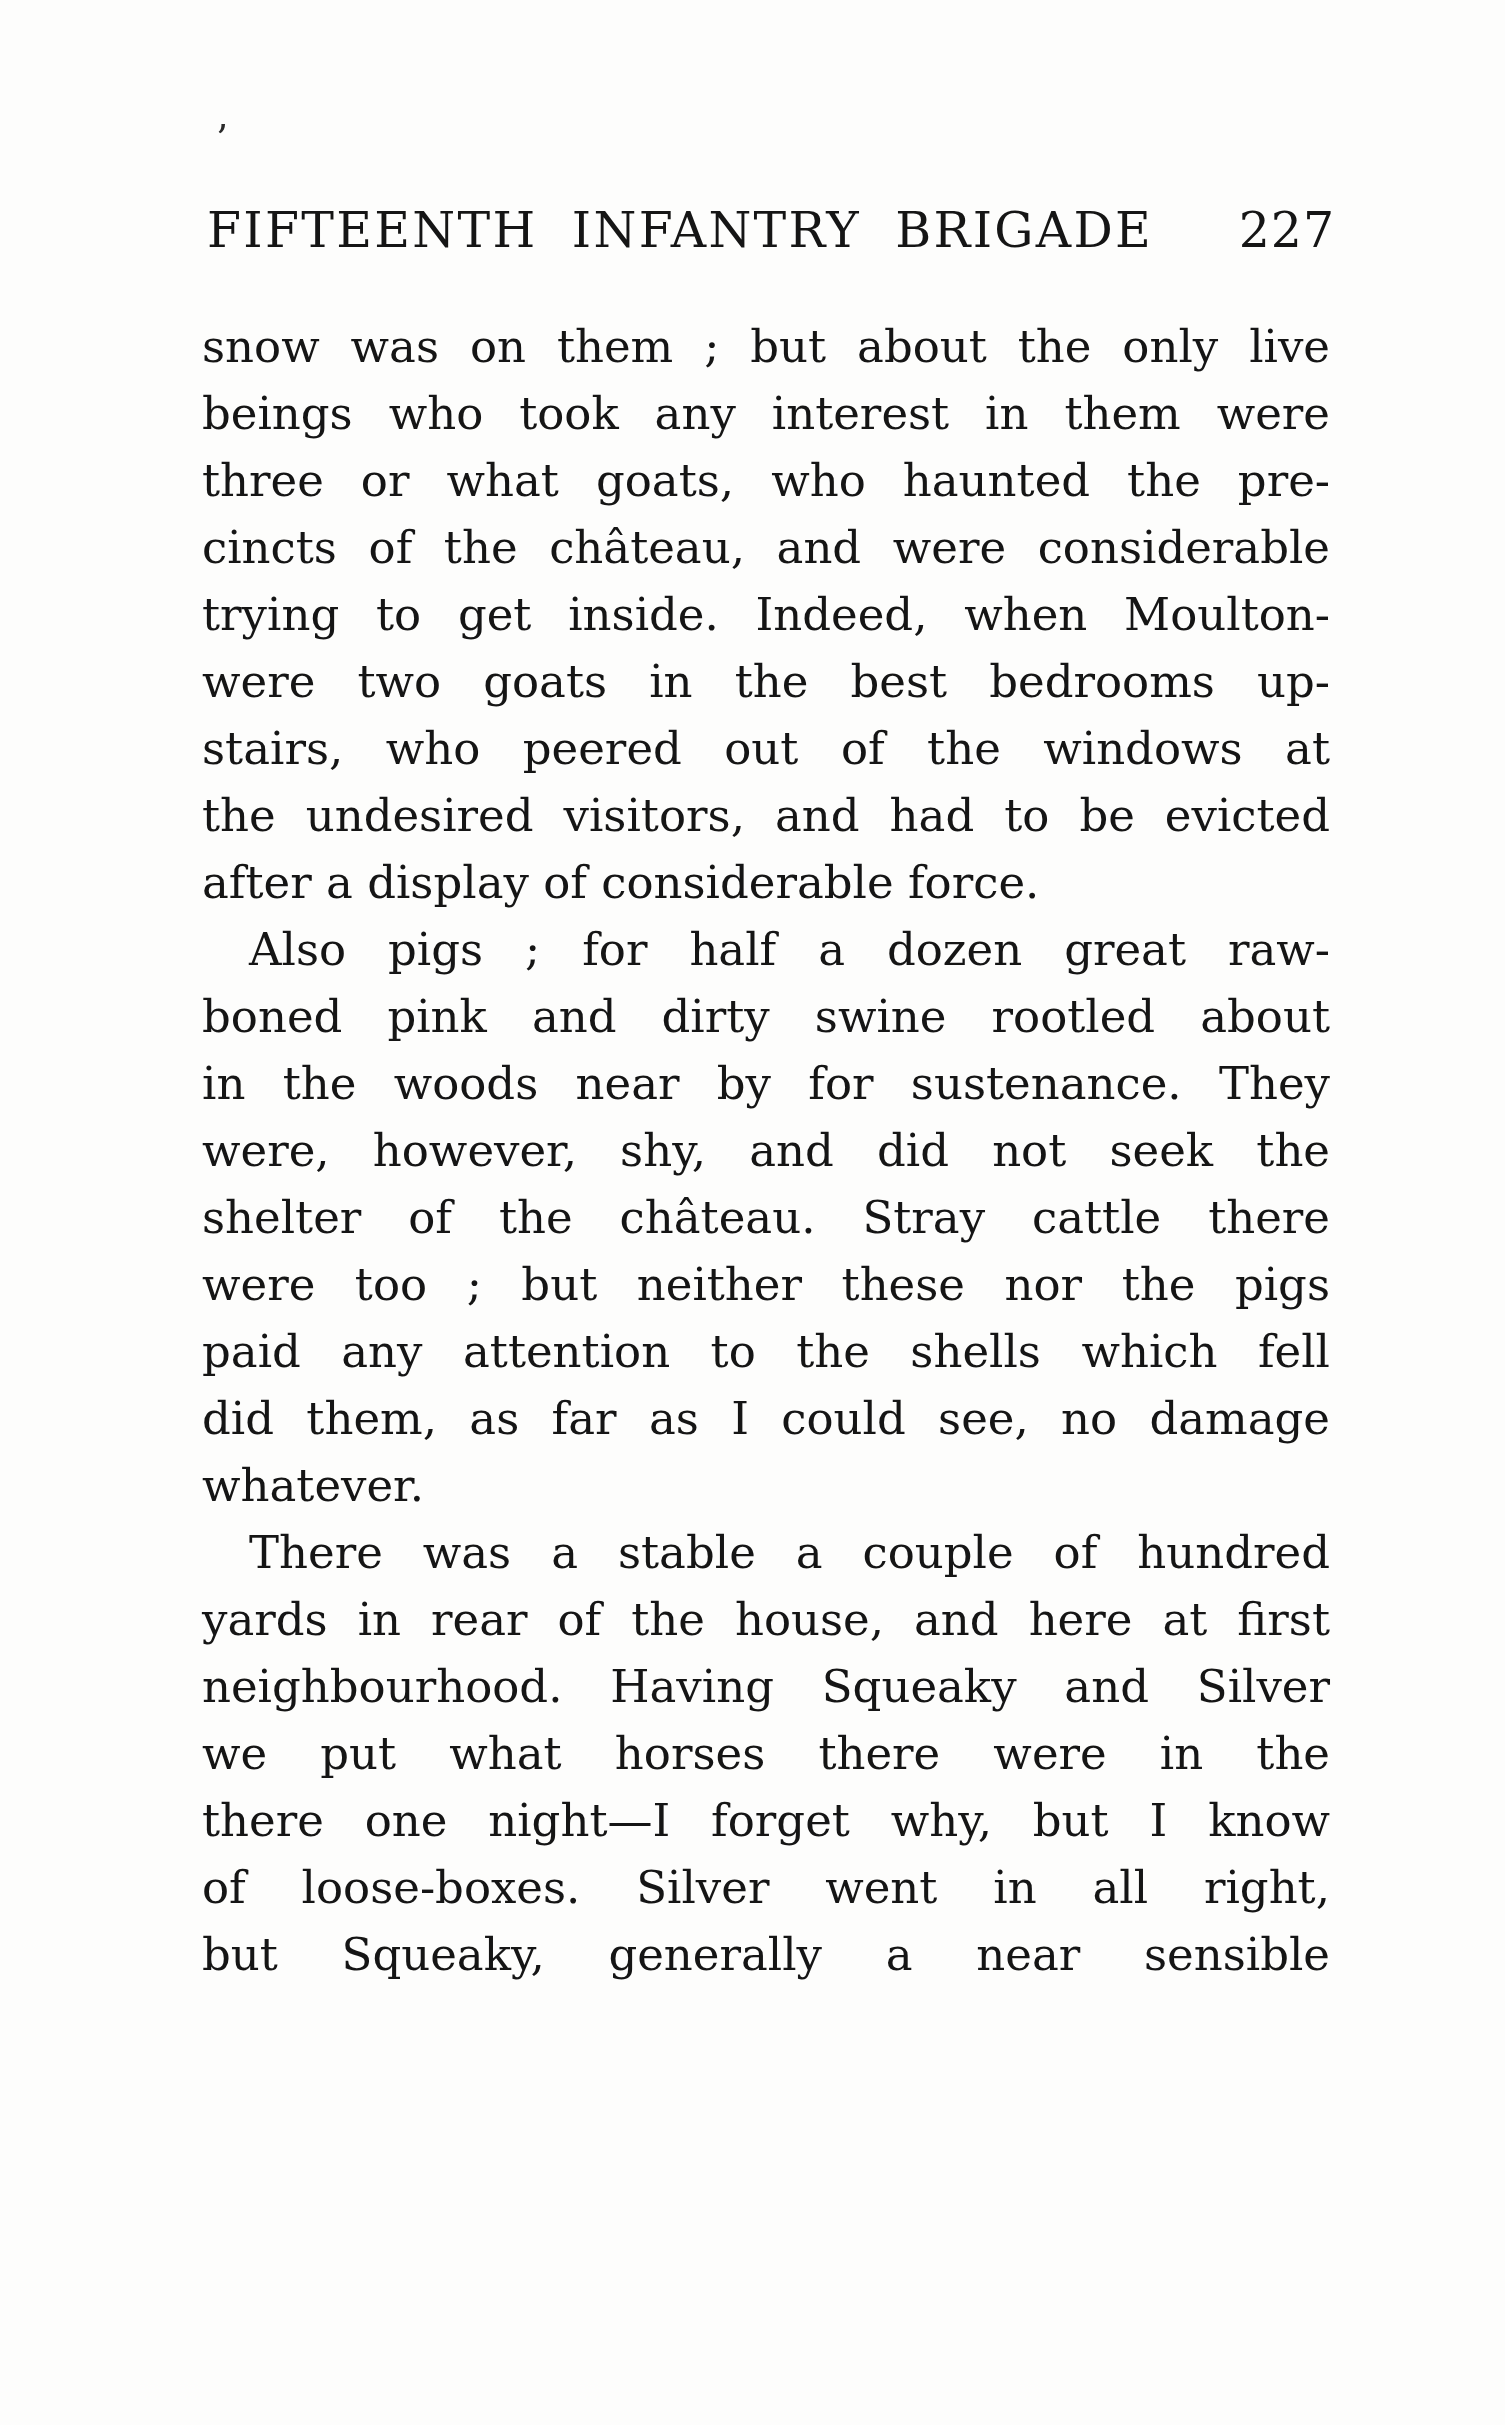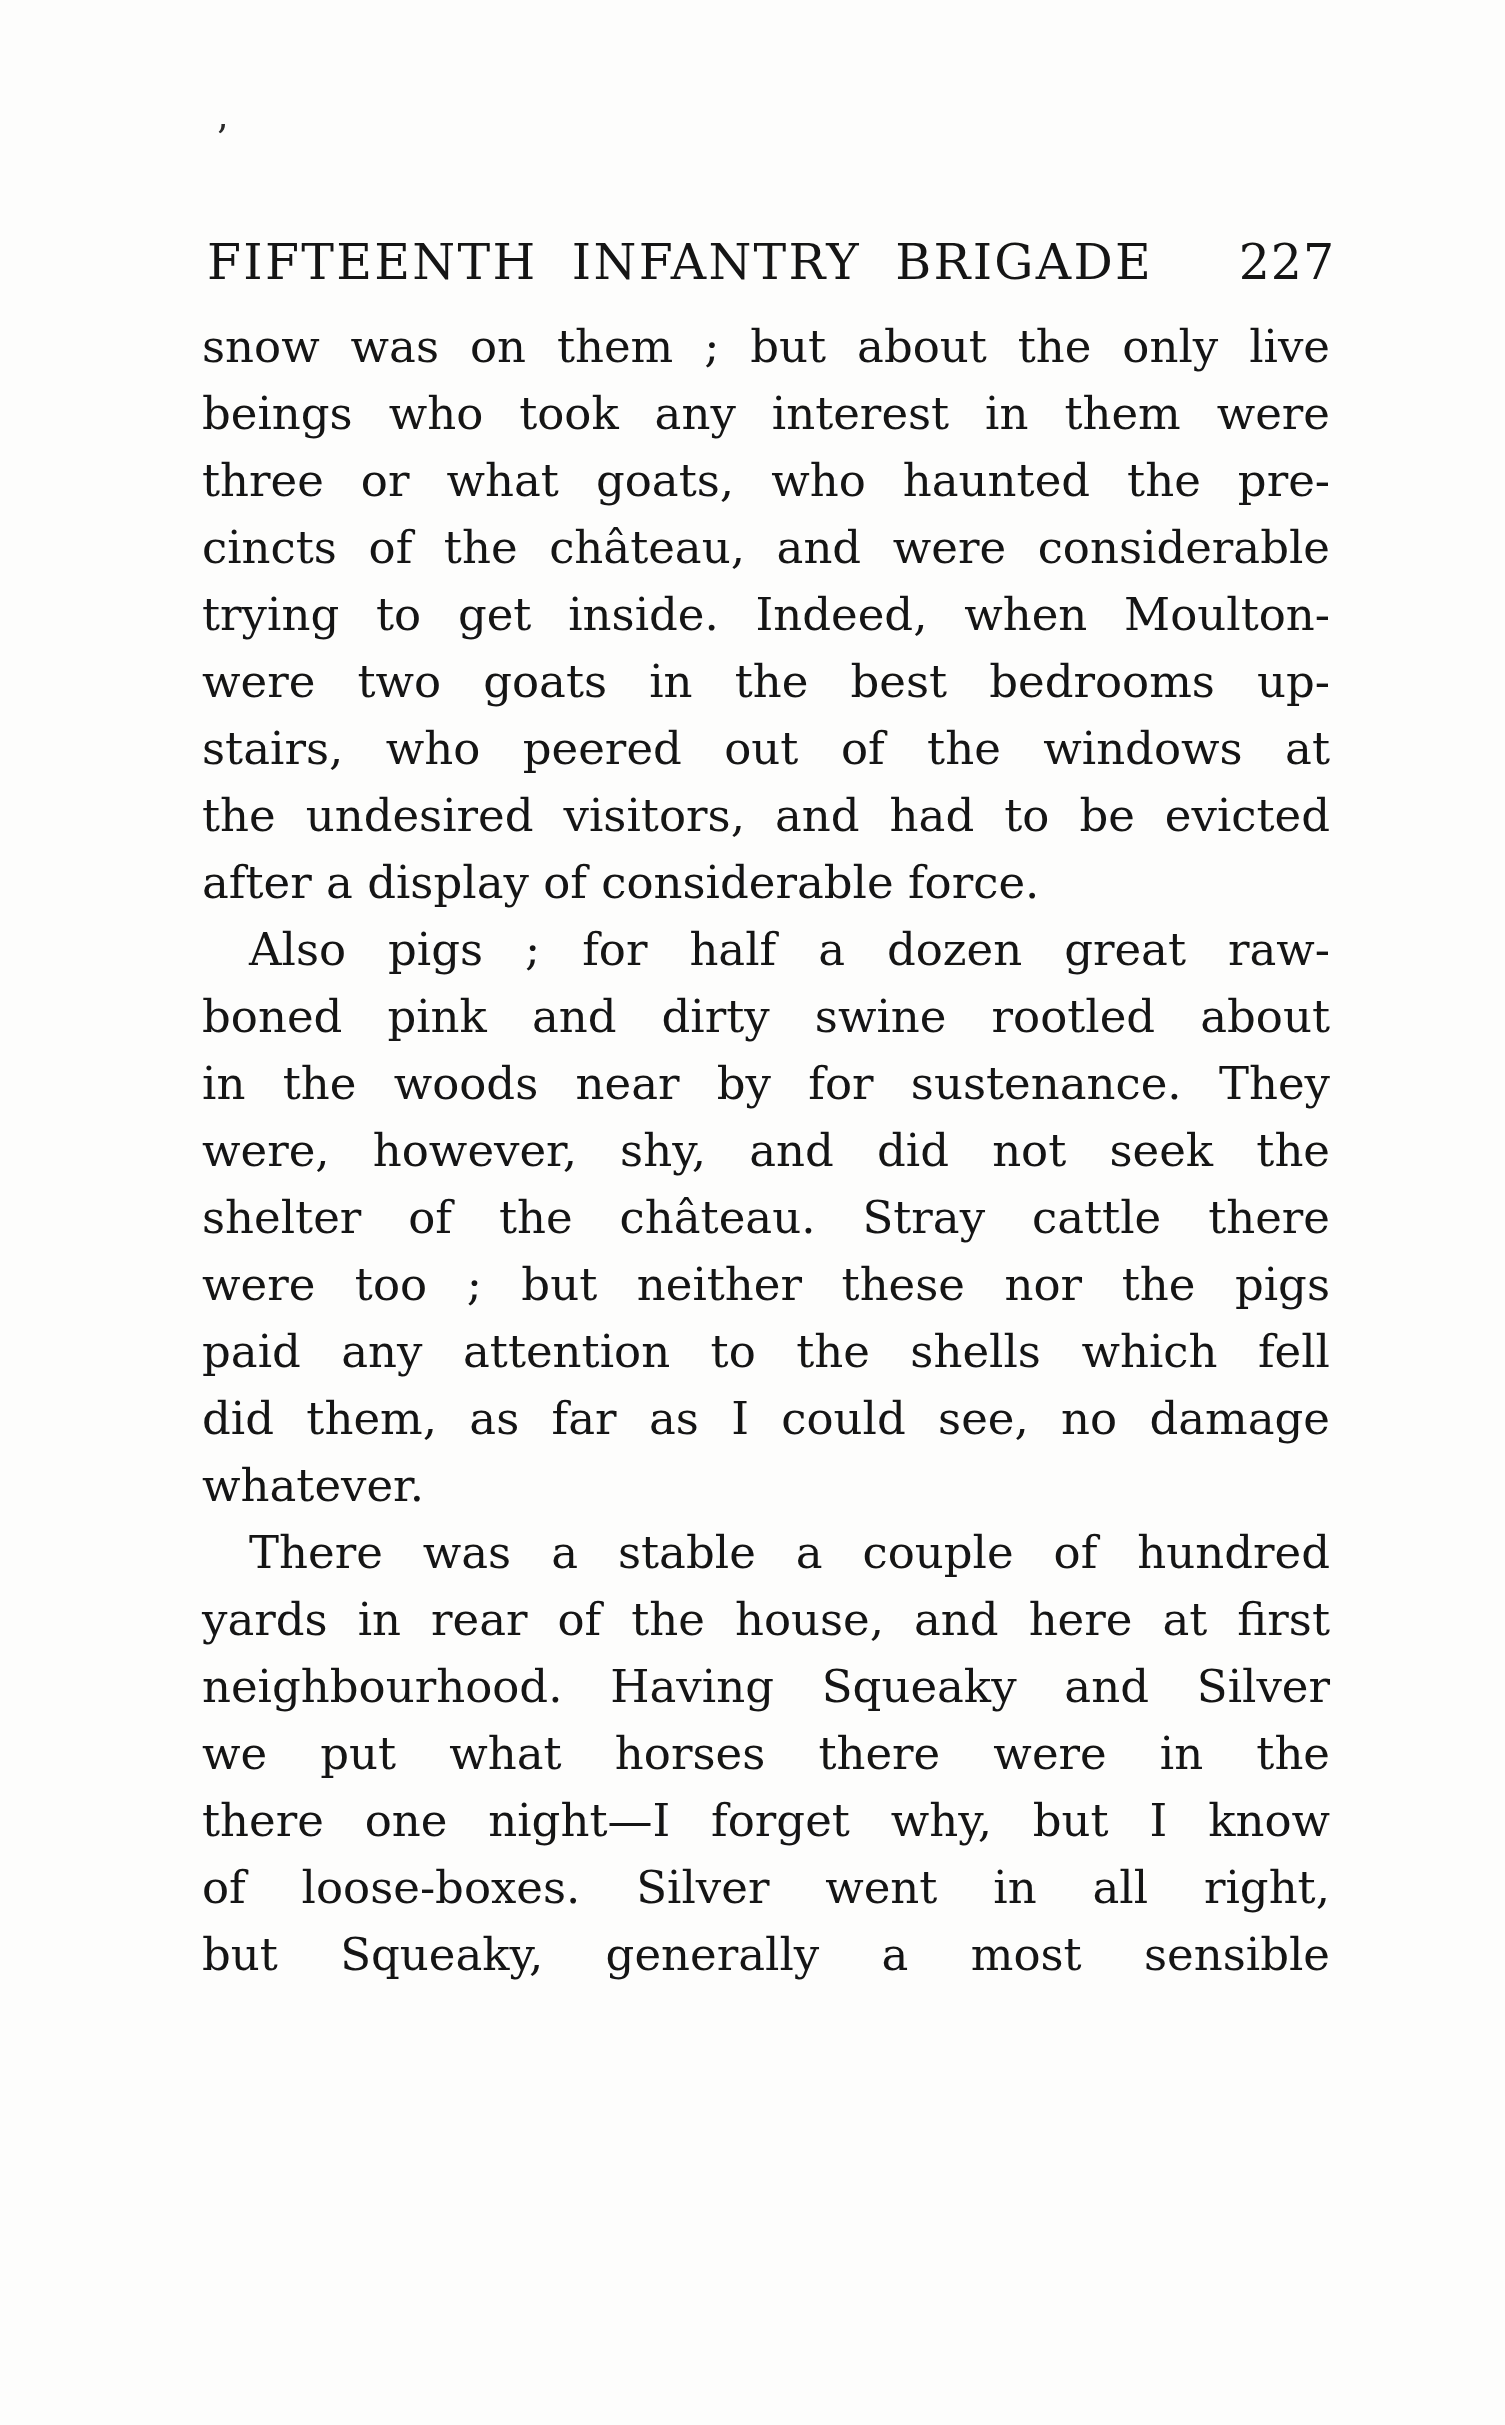--- a/index.html
+++ b/index.html
@@ -35,21 +35,20 @@
     display: flex;
     justify-content: space-between;
     align-items: baseline;
     font-size: 49px;
     letter-spacing: 2.3px;
     white-space: nowrap;
   }
 
   .header-title {
     word-spacing: 16.4px;
-    margin-top: 32px;
   }
 
   .page-number {
     letter-spacing: 0.9px;
   }
 
   .text-block {
     position: absolute;
     left: 202px;
     top: 313px;
@@ -115,19 +114,19 @@
       <span class="ln end">whatever.</span>
     </p>
 
     <p class="para">
       <span class="ln ind">There was a stable a couple of hundred</span>
       <span class="ln">yards in rear of the house, and here at first</span>
       <span class="ln">neighbourhood. Having Squeaky and Silver</span>
       <span class="ln">we put what horses there were in the</span>
       <span class="ln">there one night—I forget why, but I know</span>
       <span class="ln">of loose-boxes. Silver went in all right,</span>
-      <span class="ln">but Squeaky, generally a most sensible</span>
+      <span class="ln">but Squeaky, generally a near sensible</span>
     </p>
 
   </main>
 
 </div>
 
 
 </body></html>

